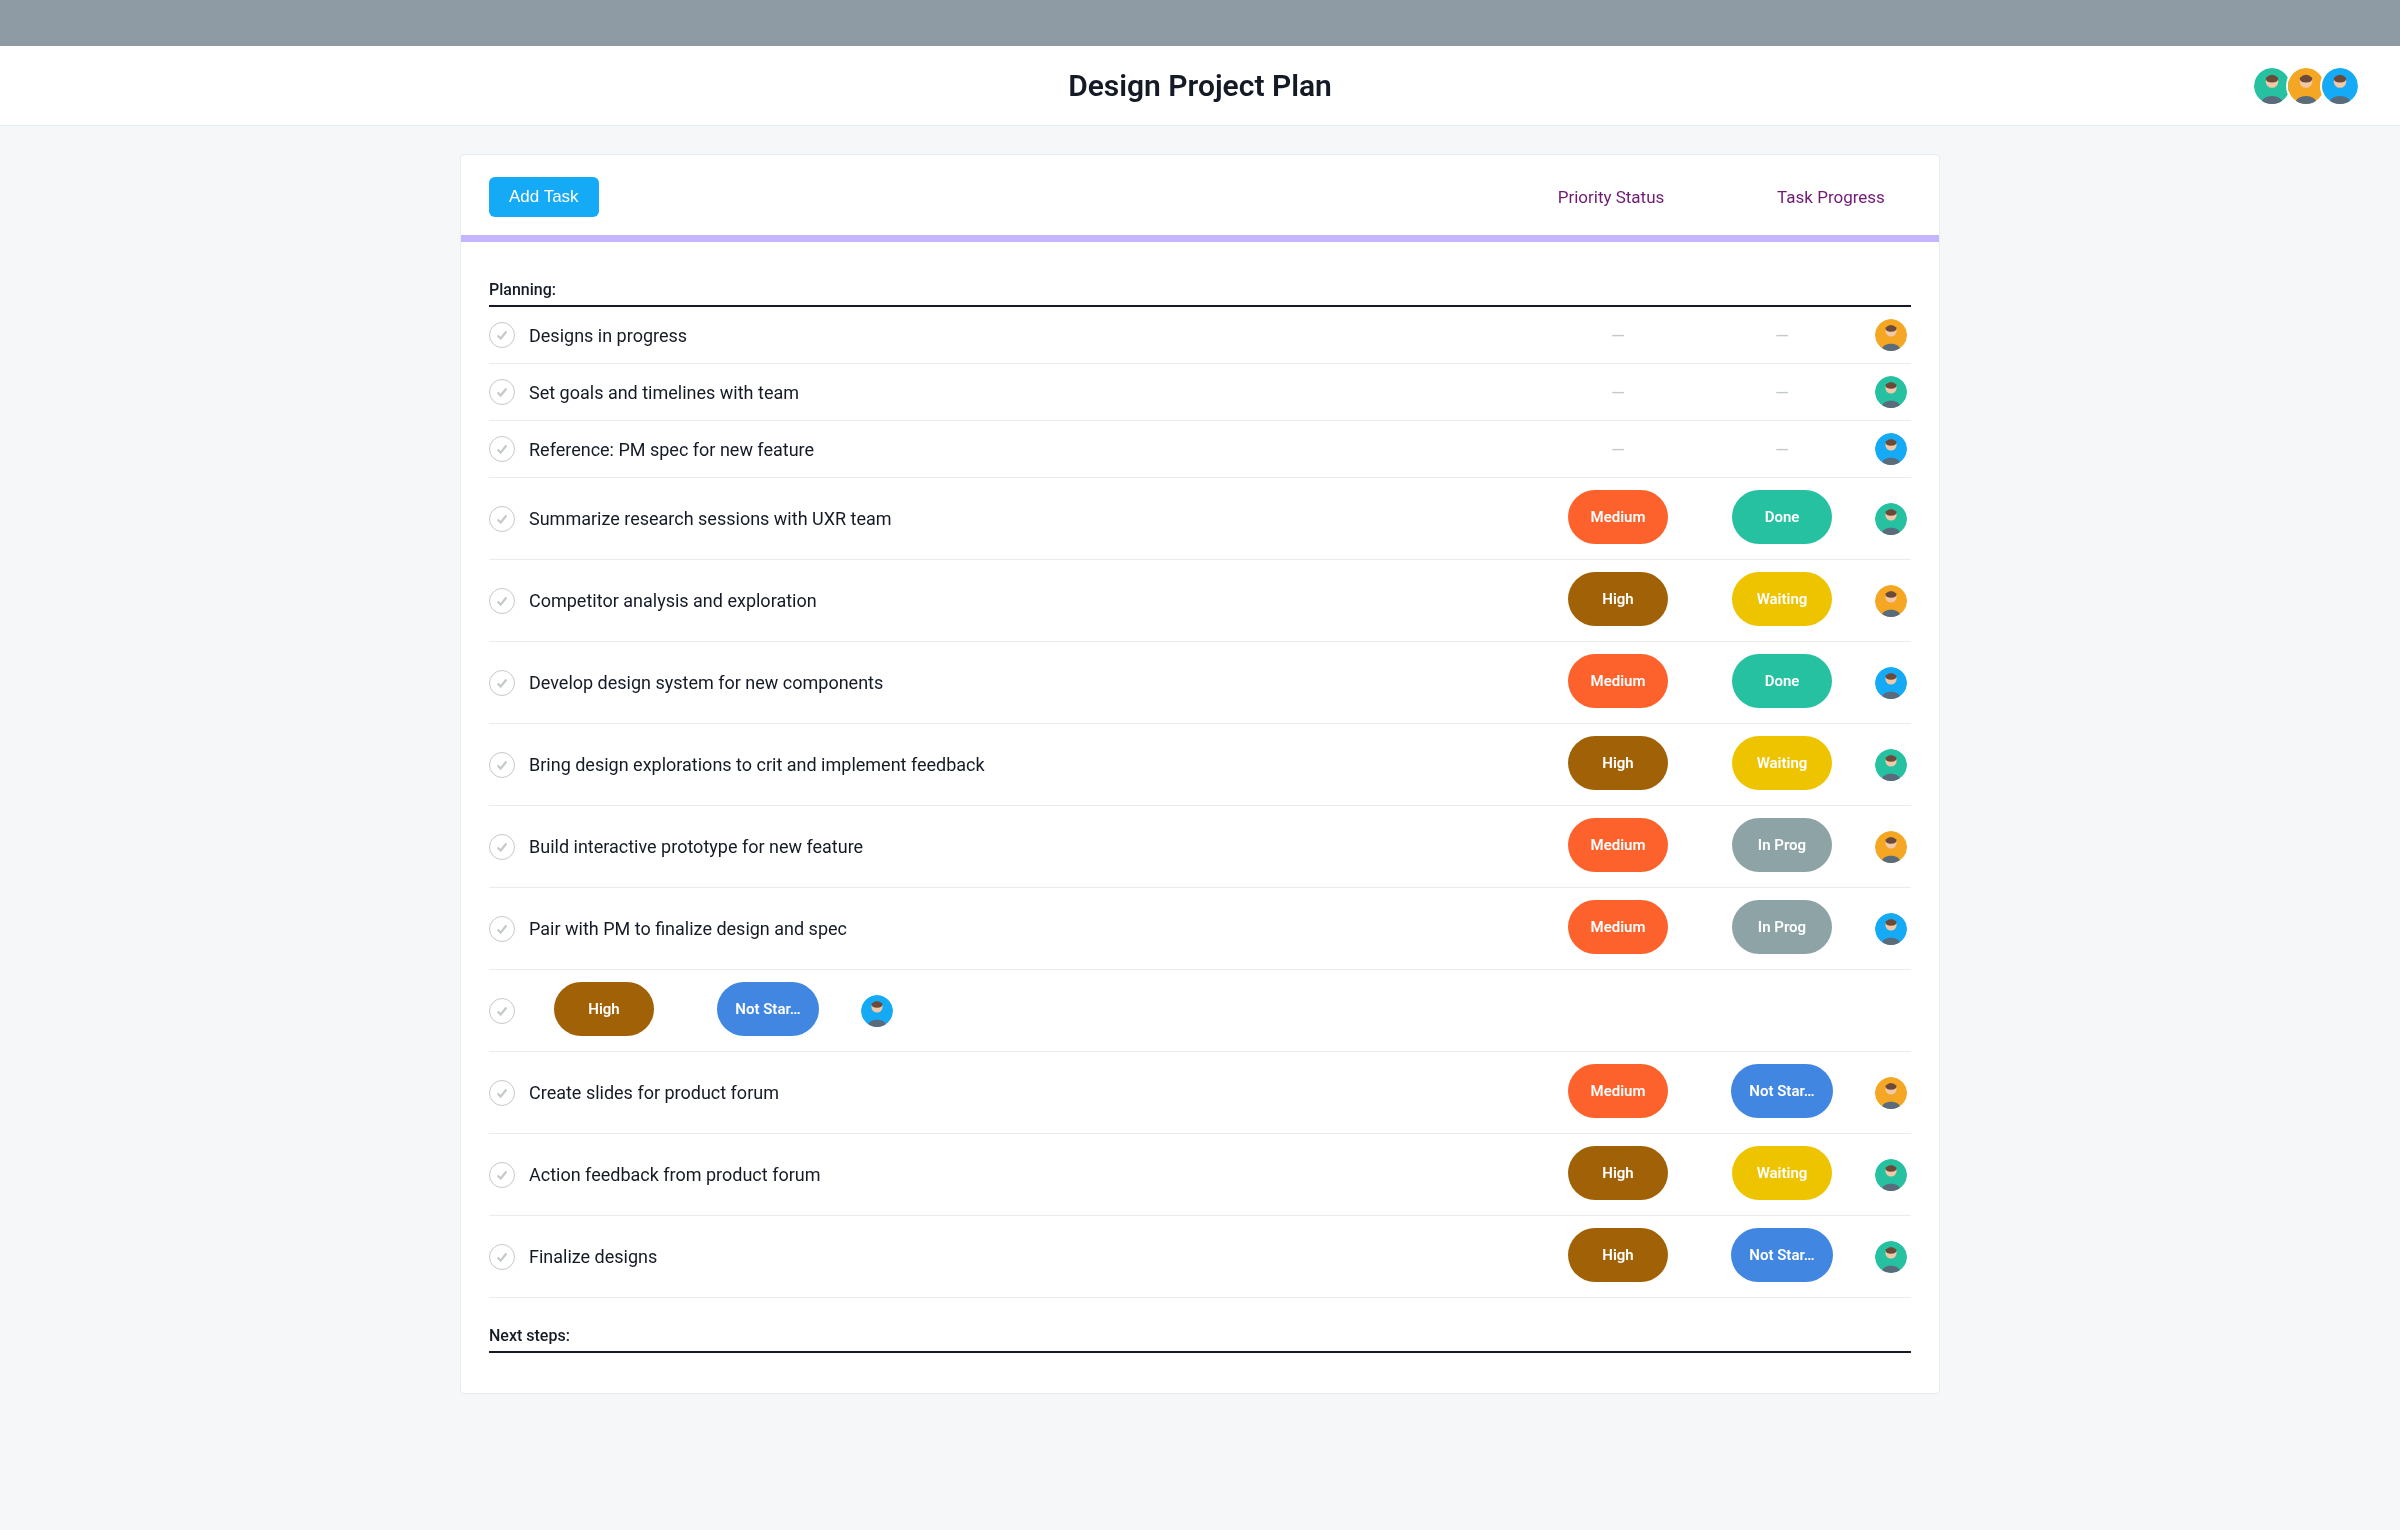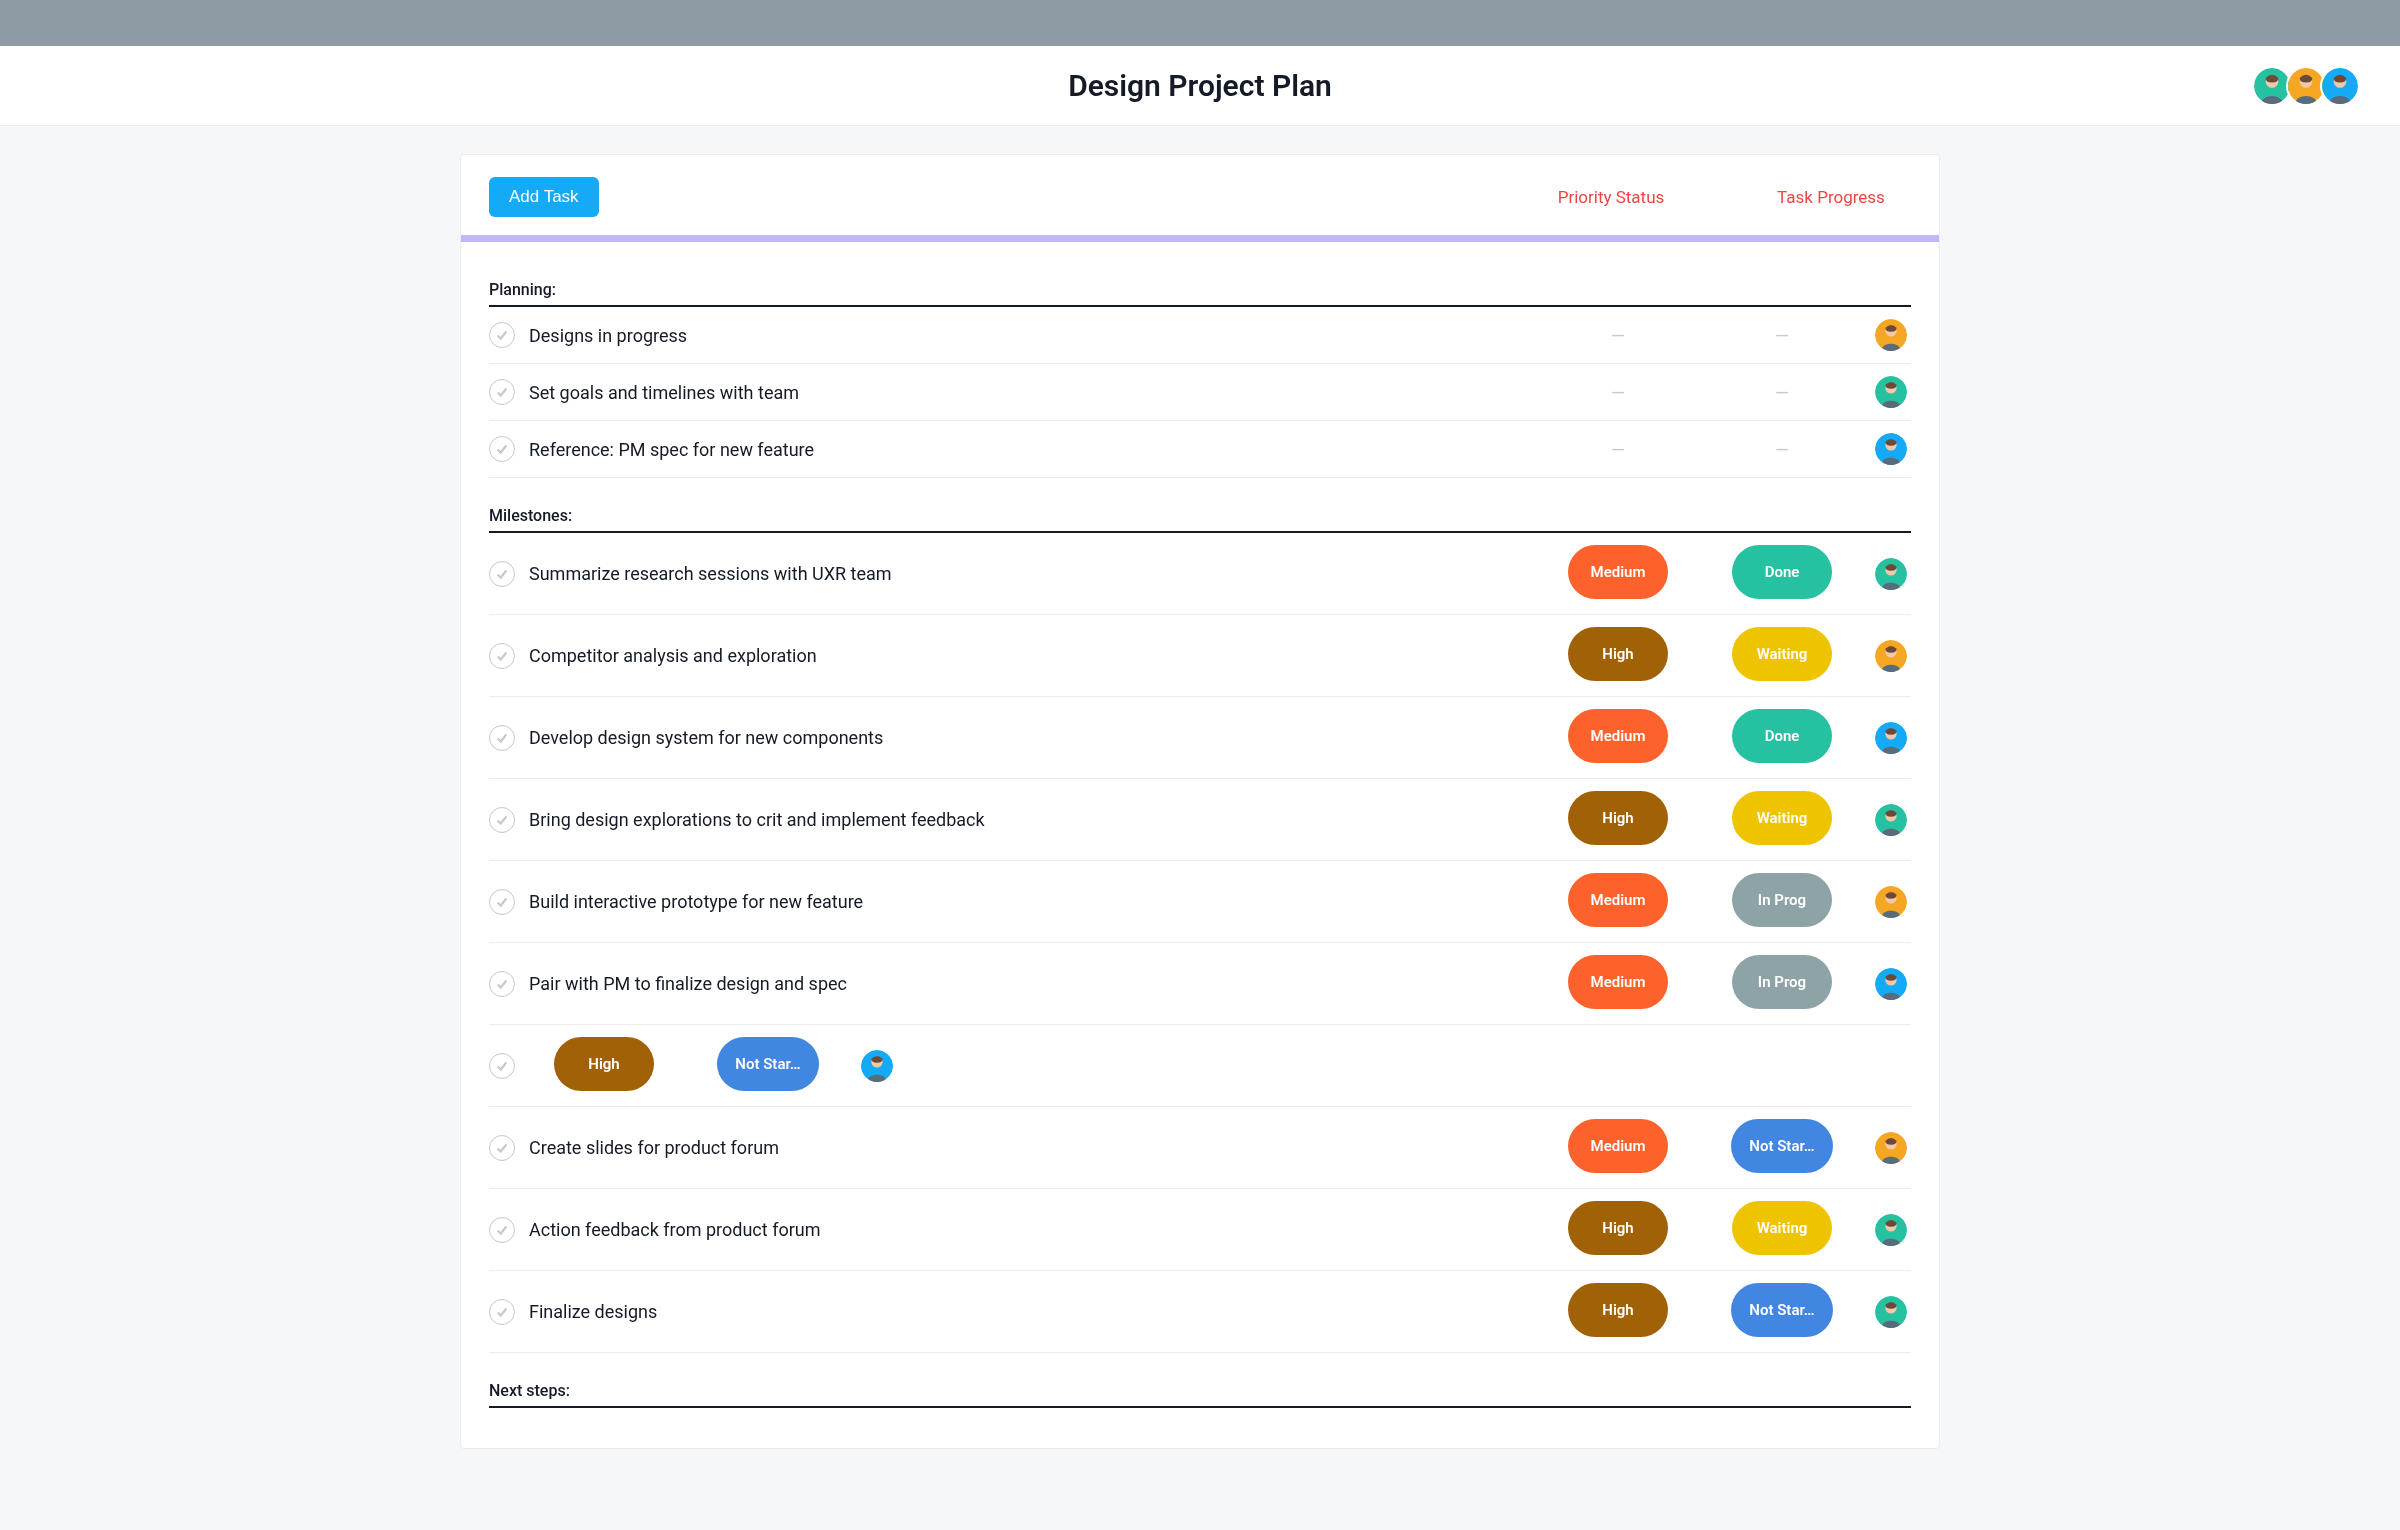--- a/index.html
+++ b/index.html
@@ -72,21 +72,21 @@
   border-radius: 6px;
   padding: 10px 20px;
   font-size: 17px;
   font-weight: 500;
   cursor: pointer;
 }
 .column-labels {
   margin-left: auto;
   display: flex;
   gap: 60px;
-  color: #ef4444;
+  color: #701a75;
   font-size: 17px;
 }
 .col-priority { width: 160px; text-align: center; }
 .col-progress { width: 160px; text-align: center; }
 
 .sections { padding: 10px 28px 40px; }
 
 .section-header {
   font-size: 16px;
   font-weight: 500;
@@ -258,21 +258,20 @@
           <div class="avatar small">
             <svg viewBox="0 0 40 40" xmlns="http://www.w3.org/2000/svg">
     <circle cx="20" cy="20" r="20" fill="#14aaf5"></circle>
     <circle cx="20" cy="15" r="7" fill="#f2c9a8"></circle>
     <path d="M8 40 C8 28 32 28 32 40 Z" fill="#5a6b7b"></path>
     <path d="M13 11 Q20 4 27 11 Q27 16 20 16 Q13 16 13 11 Z" fill="#6b4a3a"></path>
   </svg>
           </div>
         </div>
       </div>
-      <div class="section-header">Milestones:</div>
       <div class="task-row">
         <div class="check-circle">
           <svg viewBox="0 0 16 16">
             <polyline points="3,8.5 6.5,12 13,4"></polyline>
           </svg>
         </div>
         <div class="task-title">Summarize research sessions with UXR team</div>
         <div class="cell-priority"><span class="pill medium">Medium</span></div>
         <div class="cell-progress"><span class="pill done">Done</span></div>
         <div class="cell-assignee">

